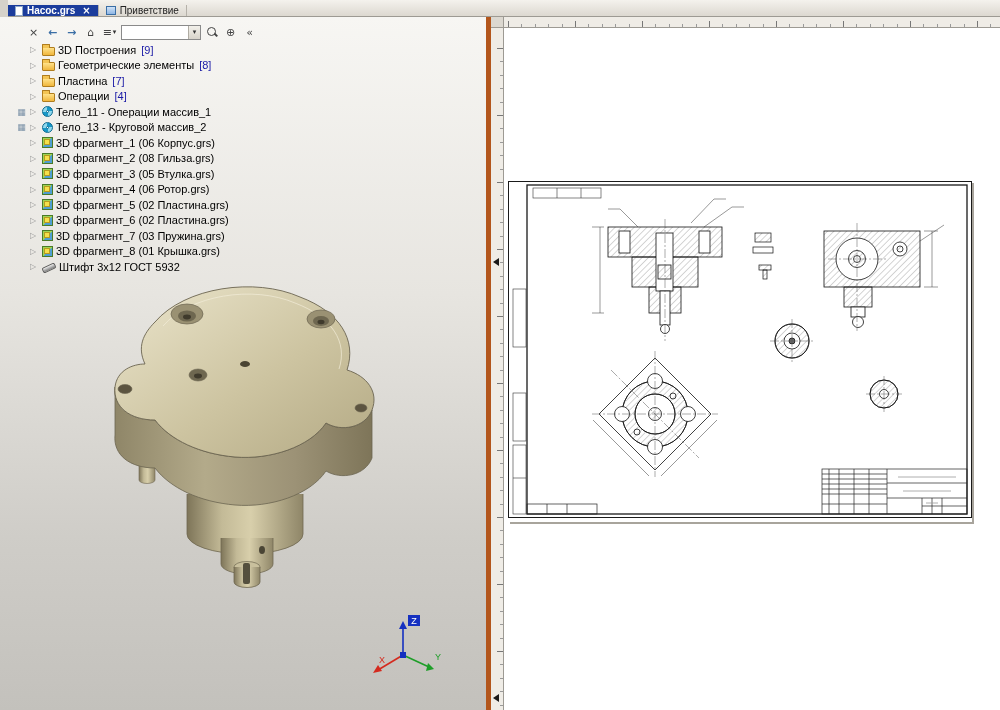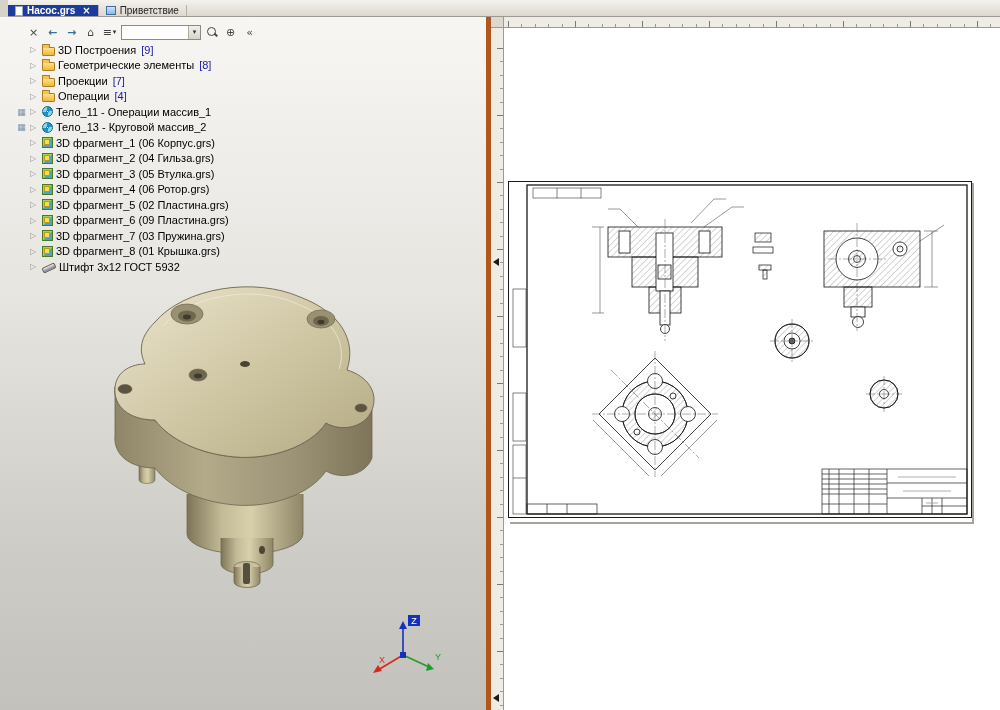--- a/index.html
+++ b/index.html
@@ -147,21 +147,21 @@
         <span class="ico ico-folder"></span>
 
         <span class="lbl">Геометрические элементы</span>
         <span class="cnt">[8]</span>
       </div>
       <div class="row t-folder" style="--i: 2;">
         <span class="lmark">▦</span>
         <span class="arrow">▷</span>
         <span class="ico ico-folder"></span>
 
-        <span class="lbl">Проекции</span>
+        <span class="lbl">Пластина</span>
         <span class="cnt">[7]</span>
       </div>
       <div class="row t-folder" style="--i: 3;">
         <span class="lmark">▦</span>
         <span class="arrow">▷</span>
         <span class="ico ico-folder"></span>
 
         <span class="lbl">Операции</span>
         <span class="cnt">[4]</span>
       </div>
@@ -191,21 +191,21 @@
 
         <span class="lbl">3D фрагмент_1 (06 Корпус.grs)</span>
         <span class="cnt"></span>
       </div>
       <div class="row t-fragment" style="--i: 7;">
         <span class="lmark">▦</span>
         <span class="arrow">▷</span>
 
         <span class="ico ico-frag"></span>
 
-        <span class="lbl">3D фрагмент_2 (04 Гильза.grs)</span>
+        <span class="lbl">3D фрагмент_2 (08 Гильза.grs)</span>
         <span class="cnt"></span>
       </div>
       <div class="row t-fragment" style="--i: 8;">
         <span class="lmark">▦</span>
         <span class="arrow">▷</span>
 
         <span class="ico ico-frag"></span>
 
         <span class="lbl">3D фрагмент_3 (05 Втулка.grs)</span>
         <span class="cnt"></span>
@@ -227,21 +227,21 @@
 
         <span class="lbl">3D фрагмент_5 (02 Пластина.grs)</span>
         <span class="cnt"></span>
       </div>
       <div class="row t-fragment" style="--i: 11;">
         <span class="lmark">▦</span>
         <span class="arrow">▷</span>
 
         <span class="ico ico-frag"></span>
 
-        <span class="lbl">3D фрагмент_6 (09 Пластина.grs)</span>
+        <span class="lbl">3D фрагмент_6 (02 Пластина.grs)</span>
         <span class="cnt"></span>
       </div>
       <div class="row t-fragment" style="--i: 12;">
         <span class="lmark">▦</span>
         <span class="arrow">▷</span>
 
         <span class="ico ico-frag"></span>
 
         <span class="lbl">3D фрагмент_7 (03 Пружина.grs)</span>
         <span class="cnt"></span>

